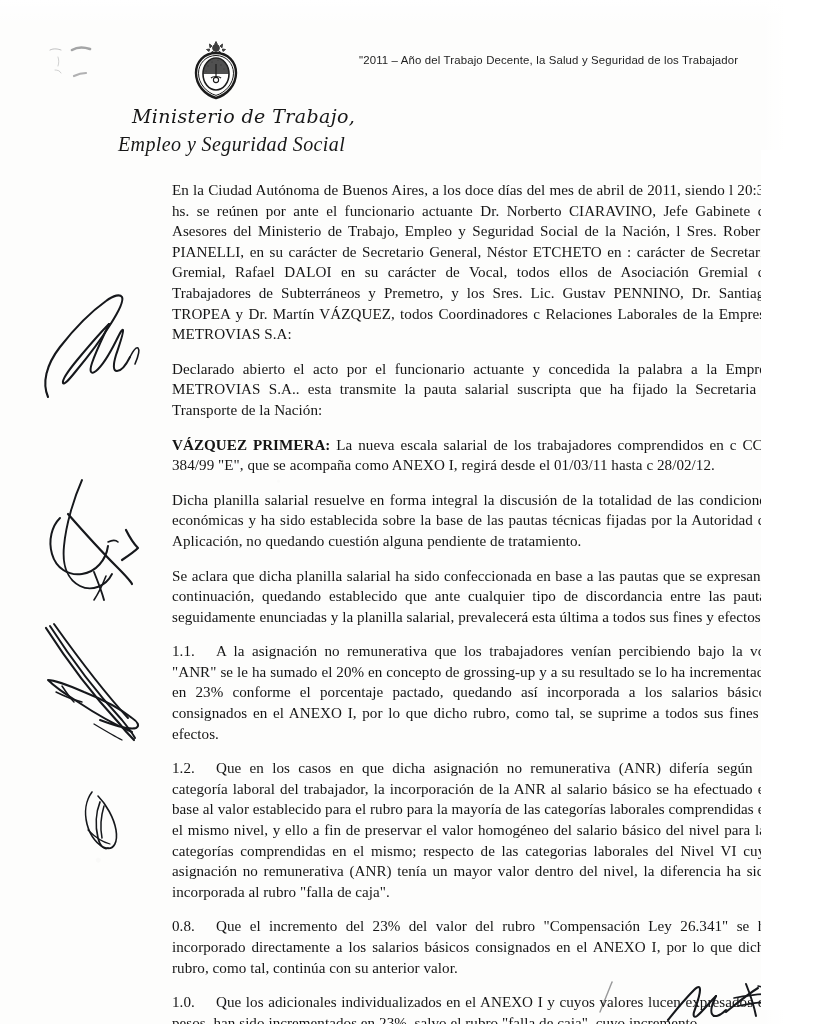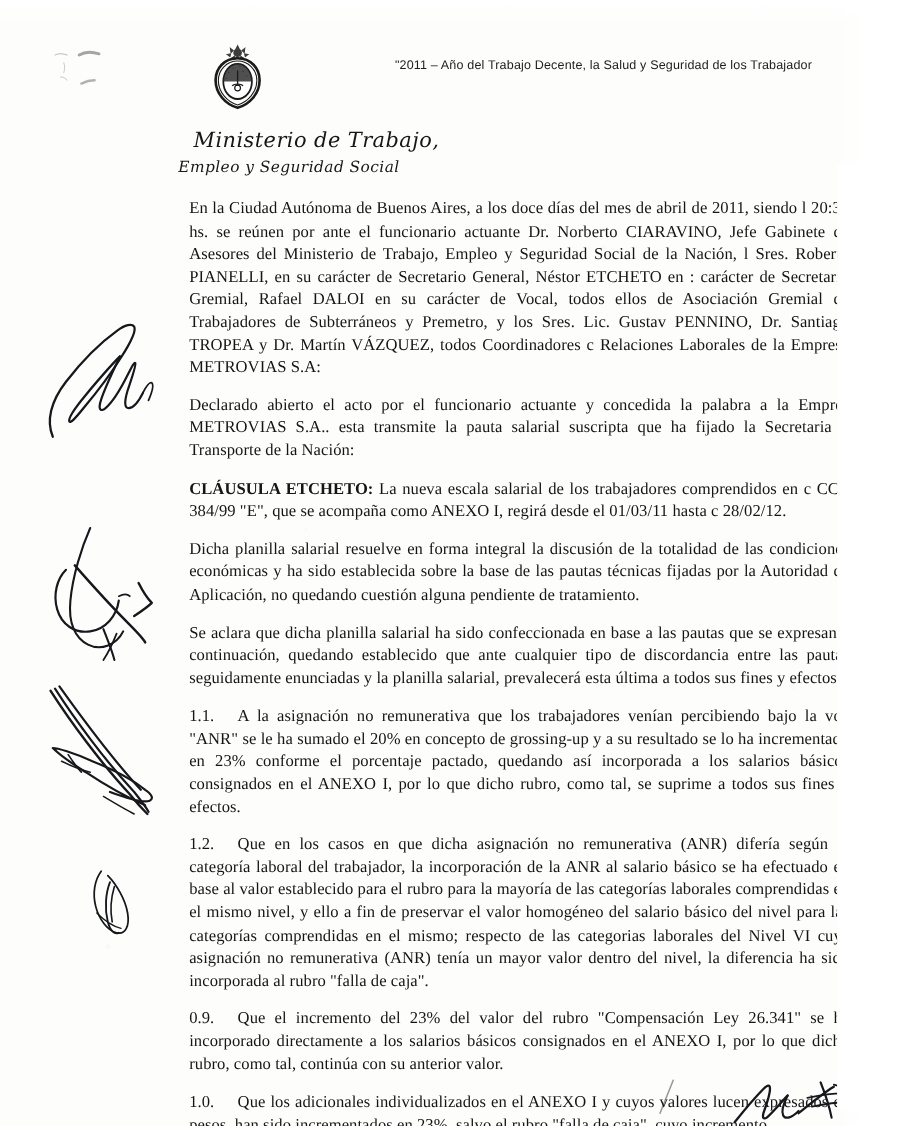--- a/index.html
+++ b/index.html
@@ -68,38 +68,38 @@
     width: 430px;
     font-family: "Liberation Sans", "DejaVu Sans", sans-serif;
     font-size: 11.4px;
     letter-spacing: 0.15px;
     color: #1d1d1d;
     white-space: nowrap;
   }
   .letterhead {
     position: absolute;
     left: 118px;
-    top: 116px;
+    top: 104px;
     font-family: "DejaVu Serif", "Liberation Serif", serif;
     font-style: italic;
     color: #171717;
     line-height: 1.32;
-    margin-left: 44px;
   }
   .letterhead .lh1 {
     font-size: 19px;
     letter-spacing: 0.4px;
     margin-left: 14px;
     display: block;
   }
   .letterhead .lh2 {
-    font-size: 14px;
+    font-size: 20px;
     letter-spacing: 0.4px;
     display: block;
     margin-top: 2px;
+    font-family: Liberation Serif, serif;
   }
 
   
   .body-col {
     position: absolute;
     left: 172px;
     top: 180px;
     width: 600px;
   }
   p.para {
@@ -191,37 +191,37 @@
     <span class="lh2">Empleo y Seguridad Social</span>
   </div>
 
   <div class="body-col">
 
     <p class="para">En la Ciudad Autónoma de Buenos Aires, a los doce días del mes de abril de 2011, siendo l 20:30 hs. se reúnen por ante el funcionario actuante Dr. Norberto CIARAVINO, Jefe Gabinete de Asesores del Ministerio de Trabajo, Empleo y Seguridad Social de la Nación, l Sres. Roberto PIANELLI, en su carácter de Secretario General, Néstor ETCHETO en : carácter de Secretario Gremial, Rafael DALOI en su carácter de Vocal, todos ellos de Asociación Gremial de Trabajadores de Subterráneos y Premetro, y los Sres. Lic. Gustav PENNINO,  Dr. Santiago TROPEA y Dr. Martín VÁZQUEZ, todos Coordinadores c Relaciones Laborales de la Empresa METROVIAS S.A:</p>
 
     <p class="para">Declarado abierto el acto por el funcionario actuante y concedida la palabra a la Empres METROVIAS S.A.. esta transmite la pauta salarial suscripta que ha fijado la Secretaria d Transporte de la Nación:</p>
 
     <p class="para">
-      <span class="b">CLÁUSULA ETCHETO:</span><span> La nueva escala salarial de los trabajadores comprendidos en c CCT 384/99 "E", que se acompaña como ANEXO I, regirá desde el 01/03/11 hasta c 28/02/12.</span>
+      <span class="b">VÁZQUEZ PRIMERA:</span><span> La nueva escala salarial de los trabajadores comprendidos en c CCT 384/99 "E", que se acompaña como ANEXO I, regirá desde el 01/03/11 hasta c 28/02/12.</span>
     </p>
 
     <p class="para">Dicha planilla salarial resuelve en forma integral la discusión de la totalidad de las condiciones económicas y ha sido establecida sobre la base de las pautas técnicas fijadas por la Autoridad de Aplicación, no quedando cuestión alguna pendiente de tratamiento.</p>
 
     <p class="para">Se aclara que dicha planilla salarial ha sido confeccionada en base a las pautas que se expresan a continuación, quedando establecido que ante cualquier tipo de discordancia entre las pautas seguidamente enunciadas y la planilla salarial, prevalecerá esta última a todos sus fines y efectos.</p>
 
     <p class="para">
       <span class="num">1.1.</span><span>A la asignación no remunerativa que los trabajadores venían percibiendo bajo la voz "ANR" se le ha sumado el 20% en concepto de grossing-up y a su resultado se lo ha incrementado en 23% conforme el porcentaje pactado, quedando así incorporada a los salarios básicos consignados en el ANEXO I, por lo que dicho rubro, como tal, se suprime a todos sus fines y efectos.</span>
     </p>
 
     <p class="para">
       <span class="num">1.2.</span><span>Que en los casos en que dicha asignación no remunerativa (ANR) difería según la categoría laboral del trabajador, la incorporación de la ANR al salario básico se ha efectuado en base al valor establecido para el rubro para la mayoría de las categorías laborales comprendidas en el mismo nivel, y ello a fin de preservar el valor homogéneo del salario básico del nivel para las categorías comprendidas en el mismo; respecto de las categorias laborales del Nivel VI cuya asignación no remunerativa (ANR) tenía un mayor valor dentro del nivel, la diferencia ha sido incorporada al rubro "falla de caja".</span>
     </p>
 
     <p class="para">
-      <span class="num">0.9.</span><span>Que el incremento del 23% del valor del rubro "Compensación Ley 26.341" se ha incorporado directamente a los salarios básicos consignados en el ANEXO I, por lo que dicho rubro, como tal, continúa con su anterior valor.</span>
+      <span class="num">0.8.</span><span>Que el incremento del 23% del valor del rubro "Compensación Ley 26.341" se ha incorporado directamente a los salarios básicos consignados en el ANEXO I, por lo que dicho rubro, como tal, continúa con su anterior valor.</span>
     </p>
 
     <p class="para">
       <span class="num">1.0.</span><span>Que los adicionales individualizados en el ANEXO I y cuyos valores lucen expresados en pesos. han sido incrementados en 23%, salvo el rubro "falla de caja", cuyo incremento</span>
     </p>
   </div>
 
   <div class="sig" style="left:34px; top:285px; width:130px; height:125px;">
     <svg width="130" height="125" viewBox="0 0 130 125">
       <path class="ink" stroke-width="2.1" d="M14 112 C8 98 12 80 26 62 C40 44 58 26 72 16 C80 10 86 9 88 12 C90 16 85 26 76 40 C66 56 52 74 42 86 C34 96 30 100 29 98 C28 95 34 86 44 74 C54 62 66 48 75 39"></path>

